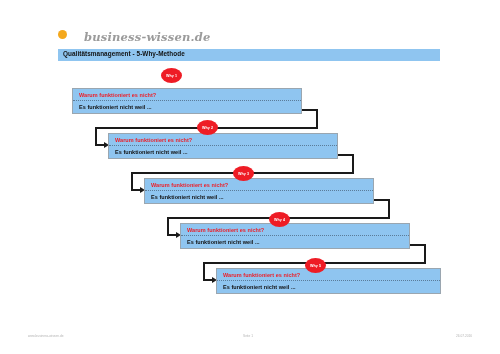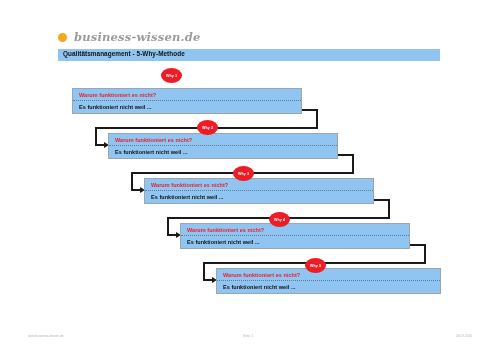--- a/index.html
+++ b/index.html
@@ -4,21 +4,21 @@
 <style>
   html,body{margin:0;padding:0;}
   body{
     width:500px;height:354px;background:#ffffff;
     font-family:"Liberation Sans", sans-serif;
     overflow:hidden;position:relative;
   }
   #slide{position:absolute;left:0;top:0;width:500px;height:354px;}
 
   
-  .logo-row{position:absolute;left:58px;top:30px;display:flex;align-items:center;gap:7px;}
+  .logo-row{position:absolute;left:58px;top:30px;display:flex;gap:17px;}
   .logo-dot{width:9px;height:9px;border-radius:50%;background:#f4a81d;display:block;}
   .logo-text{
     font-family:"DejaVu Serif", serif;
     font-style:italic;font-weight:bold;font-size:11.5px;
     color:#9b9b9b;letter-spacing:.2px;white-space:nowrap;
   }
 
   
   .title-bar{
     position:absolute;left:58px;top:49px;width:382px;height:12px;

